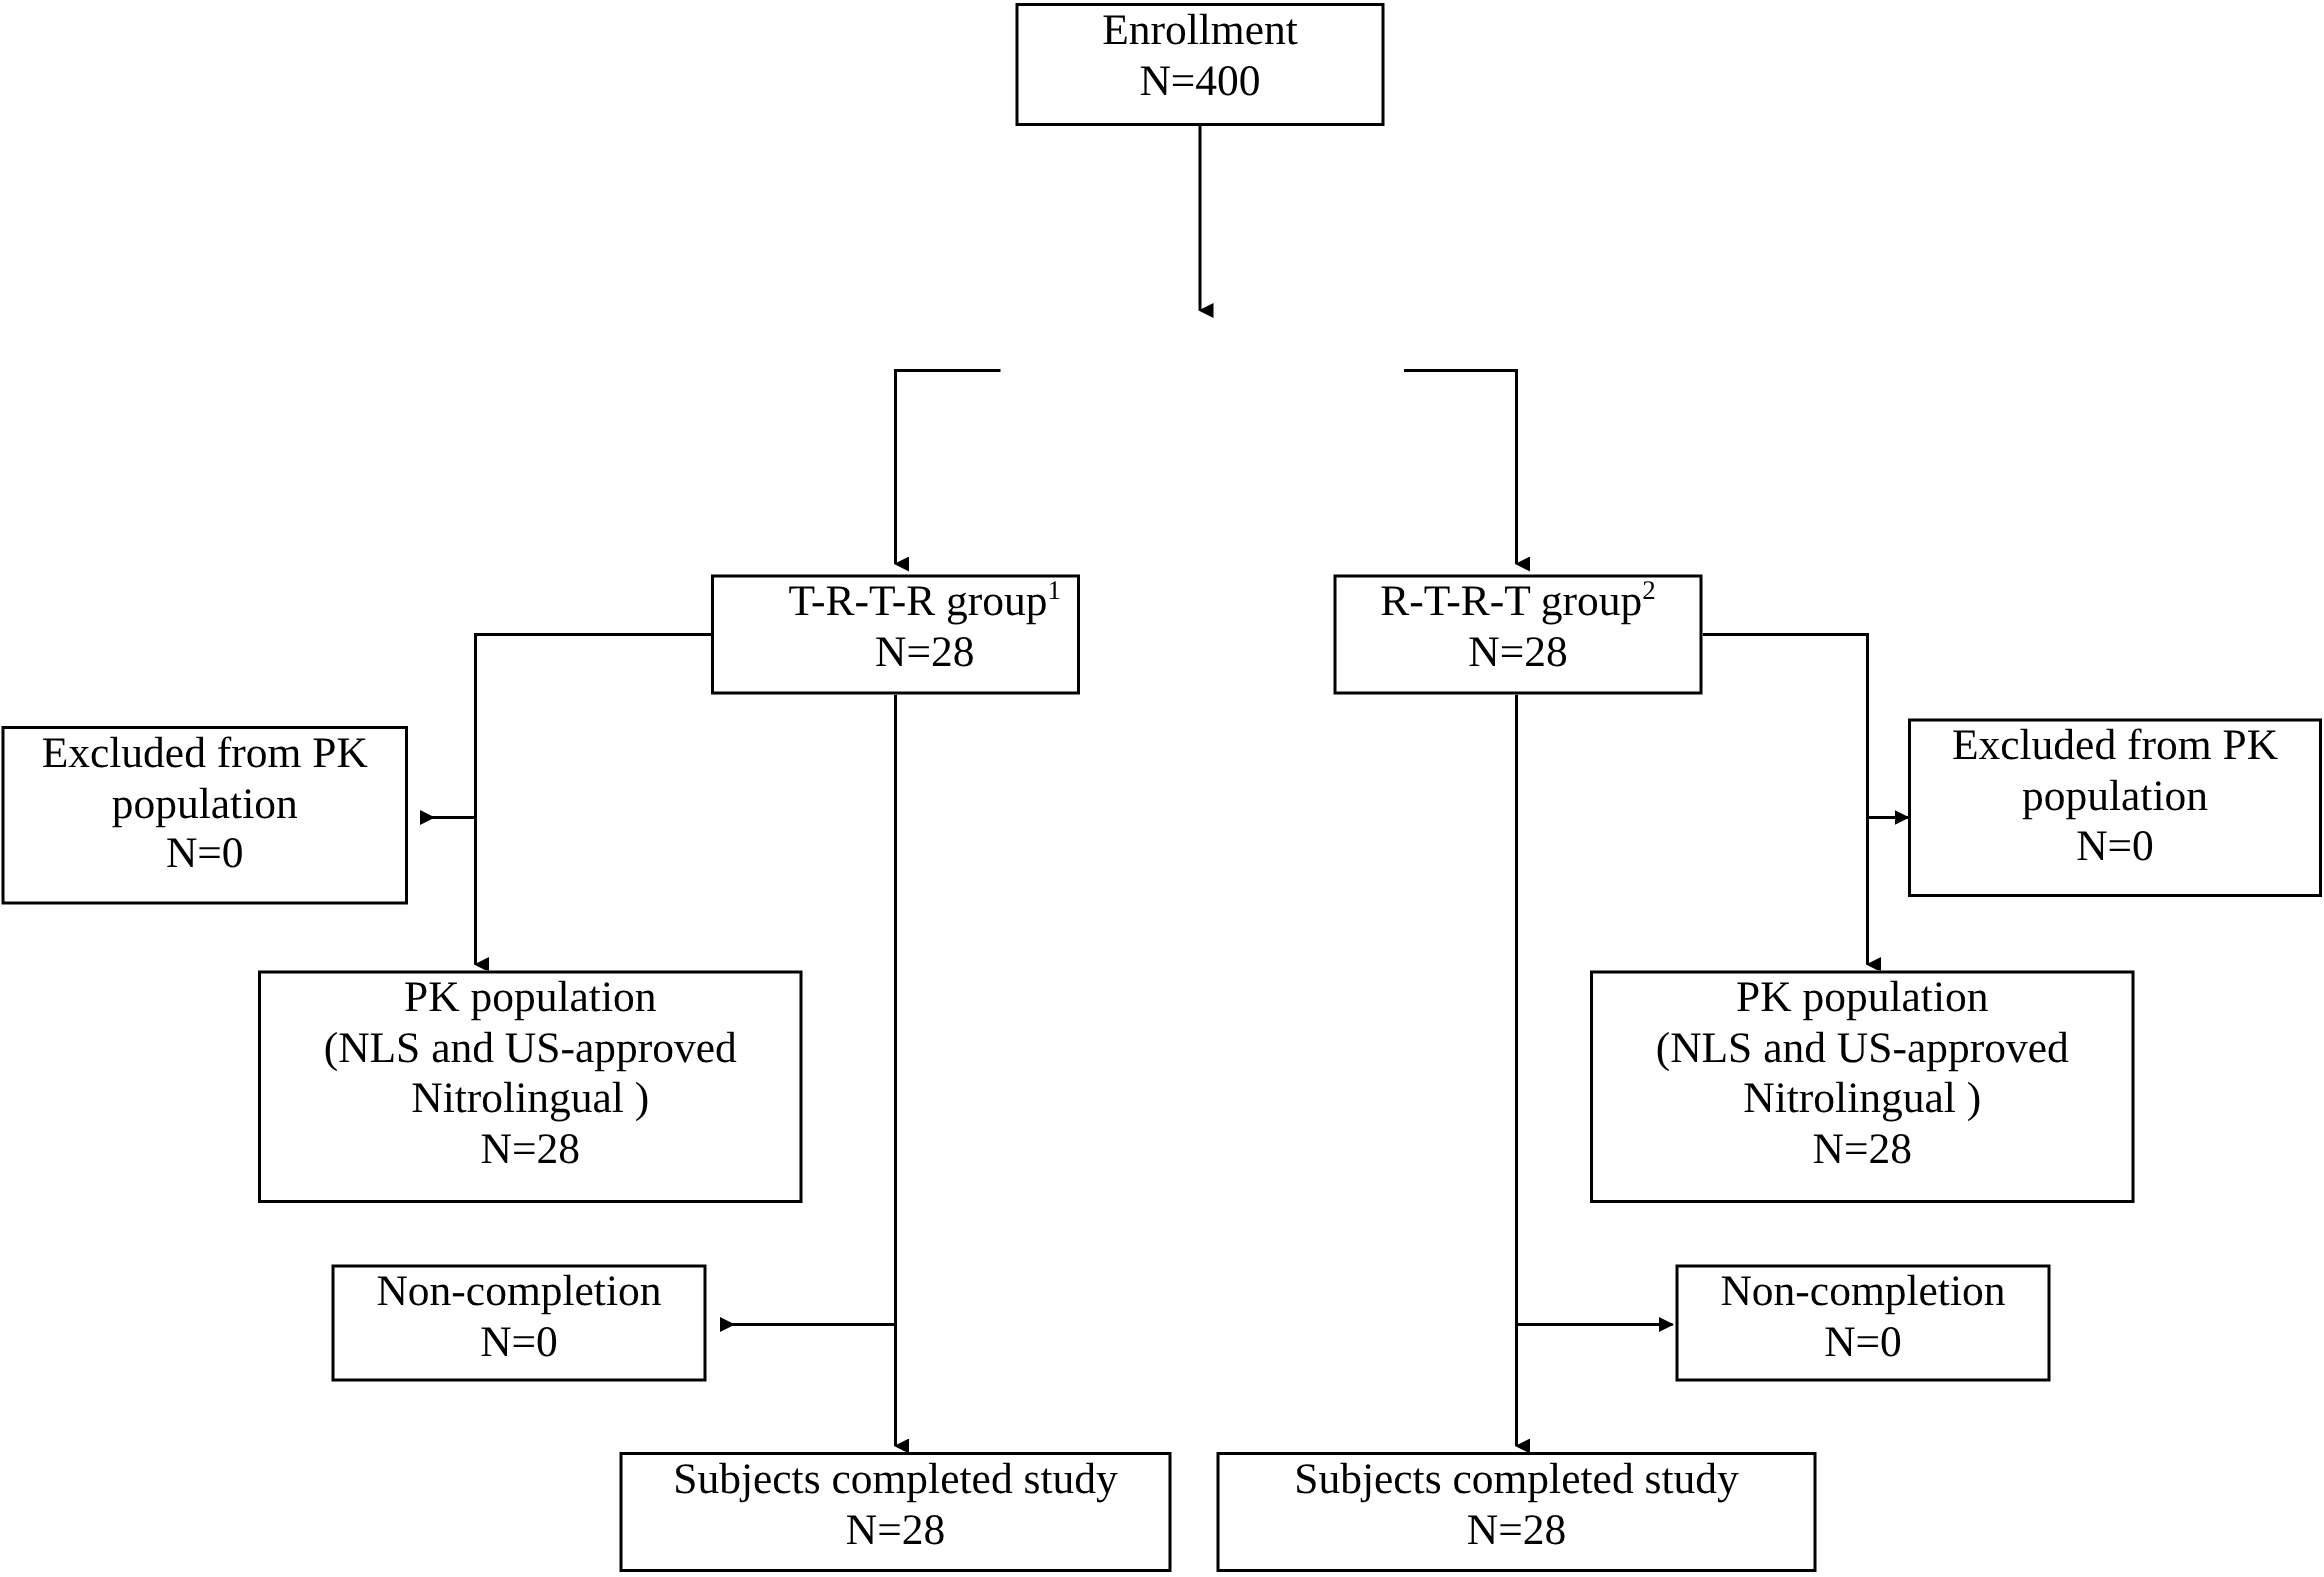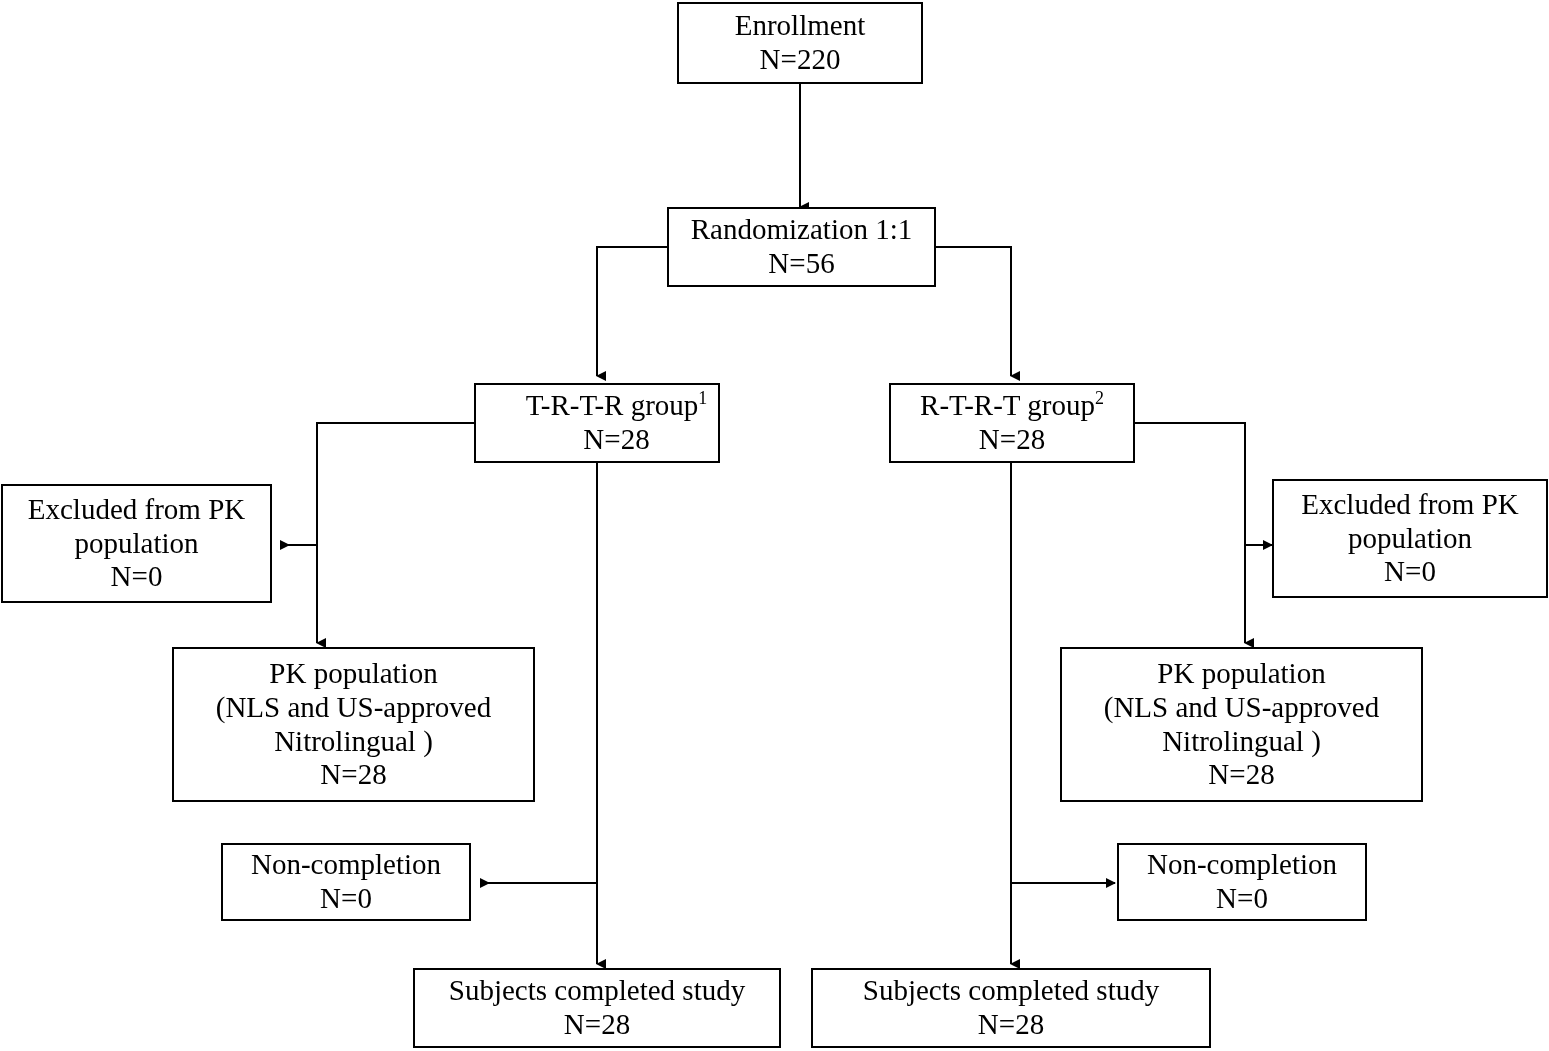--- a/index.html
+++ b/index.html
@@ -16,21 +16,21 @@
     overflow: hidden;
   }
   .node {
     position: absolute;
     box-sizing: border-box;
     border: 2px solid #000000;
     background: #ffffff;
     display: flex;
     flex-direction: column;
     align-items: center;
-    justify-content: center;
+    justify-content: flex-start;
     text-align: center;
     color: #000000;
     font-size: 29px;
     line-height: 1.16;
     z-index: 3;
   }
   .node .line {
     display: block;
     white-space: nowrap;
   }
@@ -85,27 +85,23 @@
 
     <path d="M1245,545 L1272,545" stroke="#000000" stroke-width="2" fill="none" marker-end="url(#arrow-right)"></path>
 
     <path d="M1011,463 L1011,964" stroke="#000000" stroke-width="2" fill="none" marker-end="url(#arrow-down)"></path>
 
     <path d="M1011,883 L1115,883" stroke="#000000" stroke-width="2" fill="none" marker-end="url(#arrow-right)"></path>
   </svg>
 
   <div class="node" style="left:677px; top:2px; width:246px; height:82px;">
     <span class="line">Enrollment</span>
-    <span class="line">N=220</span>
+    <span class="line">N=400</span>
   </div>
 
-  <div class="node" style="left:667px; top:207px; width:269px; height:80px;">
-    <span class="line">Randomization 1:1</span>
-    <span class="line">N=56</span>
-  </div>
 
   <div class="node" style="left:474px; top:383px; width:246px; height:80px;padding-left:39px;">
     <span class="line">
       <span>T-R-T-R group</span><sup>1</sup>
     </span>
     <span class="line">N=28</span>
   </div>
 
   <div class="node" style="left:889px; top:383px; width:246px; height:80px;">
     <span class="line">

